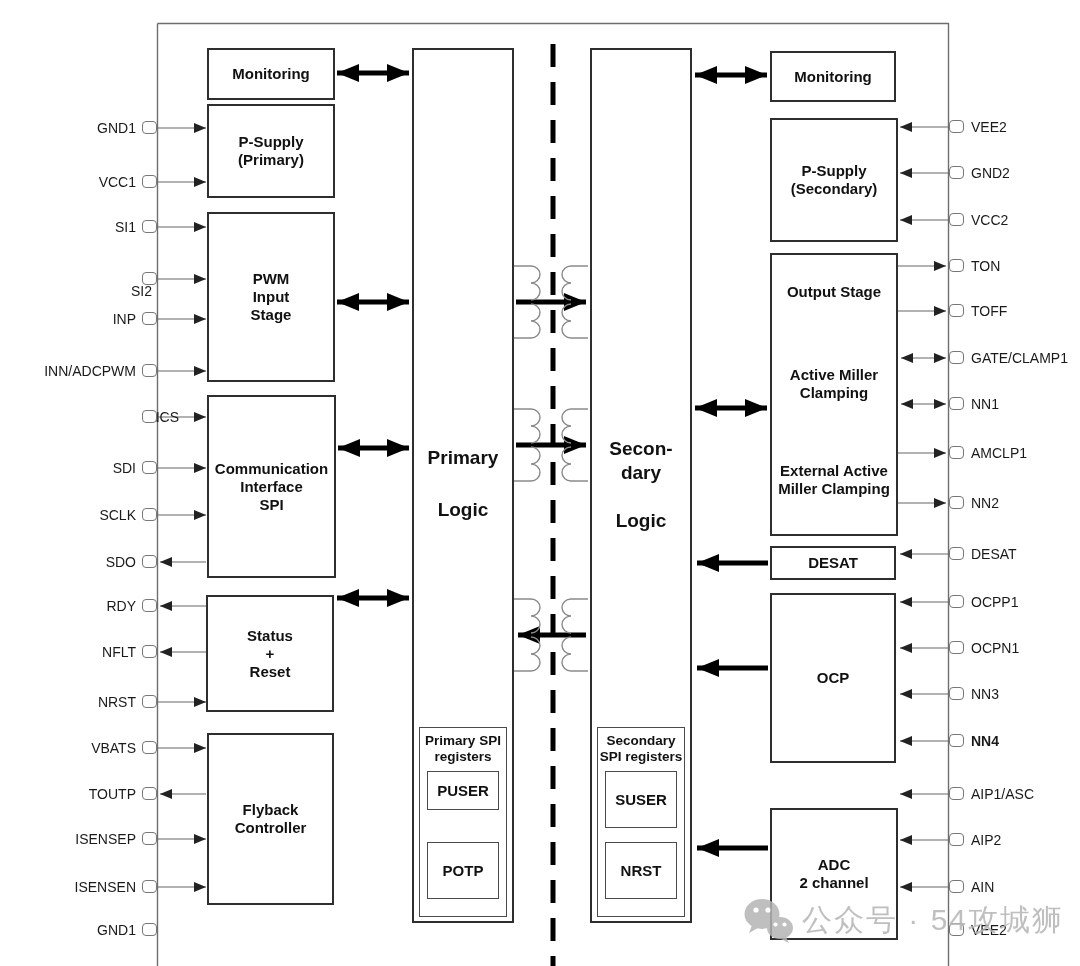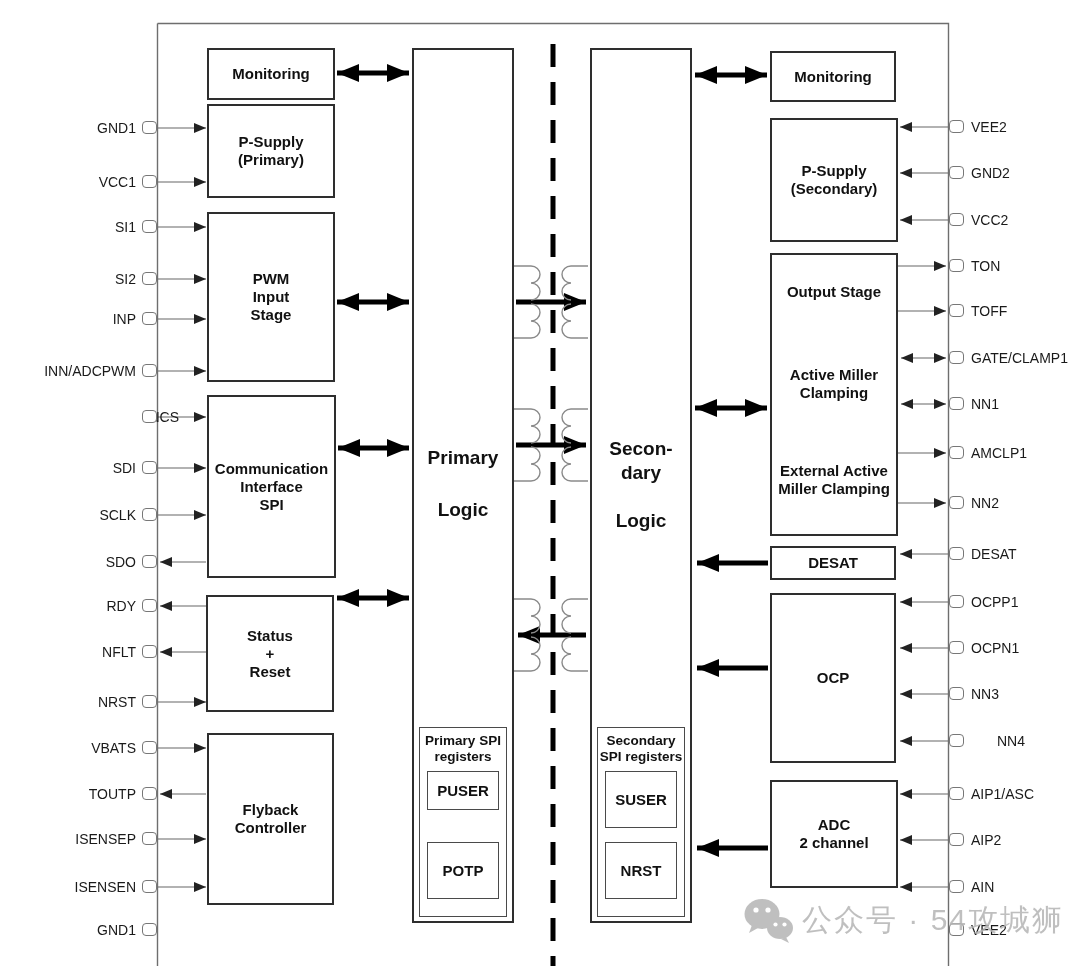--- a/index.html
+++ b/index.html
@@ -196,33 +196,33 @@
 Miller Clamping</span>
     <span class="lbl abs" style="top:111px">Active Miller
 Clamping</span>
     </div>
   <div class="blk" style="left:770px;top:546px;width:126px;height:34px">
     <span class="lbl">DESAT</span>
     </div>
   <div class="blk" style="left:770px;top:593px;width:126px;height:170px">
     <span class="lbl">OCP</span>
     </div>
-  <div class="blk" style="left:770px;top:780px;width:128px;height:108px">
+  <div class="blk" style="left:770px;top:808px;width:128px;height:132px">
     <span class="lbl">ADC
 2 channel</span>
     </div>
 
   <div id="pins">
       <div class="pin-label l" style="top: 120px; left: 0px; width: 136px;">GND1</div>
       <div class="pin-square" style="top: 121px; left: 142px;"></div>
       <div class="pin-label l" style="top: 174px; left: 0px; width: 136px;">VCC1</div>
       <div class="pin-square" style="top: 175px; left: 142px;"></div>
       <div class="pin-label l" style="top: 219px; left: 0px; width: 136px;">SI1</div>
       <div class="pin-square" style="top: 220px; left: 142px;"></div>
-      <div class="pin-label l" style="top: 271px; left: 0px; width: 136px;">SI2</div>
+      <div class="pin-label l" style="top: 283px; left: 0px; width: 136px; padding-left: 16px;">SI2</div>
       <div class="pin-square" style="top: 272px; left: 142px;"></div>
       <div class="pin-label l" style="top: 311px; left: 0px; width: 136px;">INP</div>
       <div class="pin-square" style="top: 312px; left: 142px;"></div>
       <div class="pin-label l" style="top: 363px; left: 0px; width: 136px;">INN/ADCPWM</div>
       <div class="pin-square" style="top: 364px; left: 142px;"></div>
       <div class="pin-label l" style="top: 409px; left: 0px; width: 136px; padding-left: 43px;">NCS</div>
       <div class="pin-square" style="top: 410px; left: 142px;"></div>
       <div class="pin-label l" style="top: 460px; left: 0px; width: 136px;">SDI</div>
       <div class="pin-square" style="top: 461px; left: 142px;"></div>
       <div class="pin-label l" style="top: 507px; left: 0px; width: 136px;">SCLK</div>
@@ -264,21 +264,21 @@
       <div class="pin-label r" style="top: 495px; left: 971px;">NN2</div>
       <div class="pin-square" style="top: 496px; left: 949px;"></div>
       <div class="pin-label r" style="top: 546px; left: 971px;">DESAT</div>
       <div class="pin-square" style="top: 547px; left: 949px;"></div>
       <div class="pin-label r" style="top: 594px; left: 971px;">OCPP1</div>
       <div class="pin-square" style="top: 595px; left: 949px;"></div>
       <div class="pin-label r" style="top: 640px; left: 971px;">OCPN1</div>
       <div class="pin-square" style="top: 641px; left: 949px;"></div>
       <div class="pin-label r" style="top: 686px; left: 971px;">NN3</div>
       <div class="pin-square" style="top: 687px; left: 949px;"></div>
-      <div class="pin-label r" style="top: 733px; left: 997px;">NN4</div>
+      <div class="pin-label r" style="top: 733px; left: 971px; font-weight: bold;">NN4</div>
       <div class="pin-square" style="top: 734px; left: 949px;"></div>
       <div class="pin-label r" style="top: 786px; left: 971px;">AIP1/ASC</div>
       <div class="pin-square" style="top: 787px; left: 949px;"></div>
       <div class="pin-label r" style="top: 832px; left: 971px;">AIP2</div>
       <div class="pin-square" style="top: 833px; left: 949px;"></div>
       <div class="pin-label r" style="top: 879px; left: 971px;">AIN</div>
       <div class="pin-square" style="top: 880px; left: 949px;"></div>
       <div class="pin-label r" style="top: 922px; left: 971px;">VEE2</div>
       <div class="pin-square" style="top: 923px; left: 949px;"></div>
     </div>

